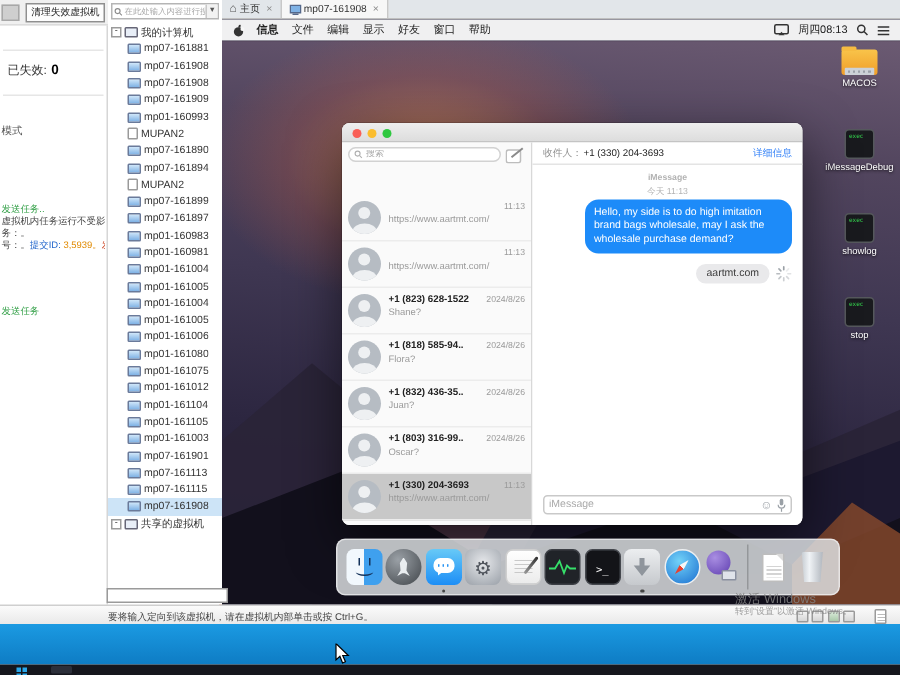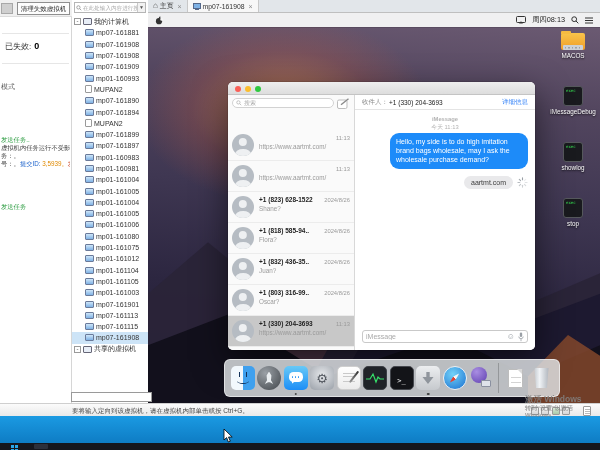--- a/index.html
+++ b/index.html
@@ -147,21 +147,21 @@
   .dk-trash .ga{width:16px;height:20px;background:linear-gradient(90deg,#c3c9cf,#f0f3f6 35%,#a8aeb6);clip-path:polygon(6% 0,94% 0,84% 100%,16% 100%);border-radius:2px;}
 
   
   .statusbar{position:absolute;left:0;top:403px;width:600px;height:13px;background:linear-gradient(#fbfbfb,#e9e9e9);border-top:1px solid #cfcfcf;z-index:8;}
   .status-text{position:absolute;left:72px;top:3px;font-size:6.5px;color:#444;white-space:nowrap;}
   .devicons{position:absolute;right:30px;top:2.5px;display:flex;gap:2.5px;}
   .devicons span{width:8px;height:8px;border:0.5px solid #9a9a9a;border-radius:1px;background:linear-gradient(#f2f2f2,#d6d6d6);}
   .devicons span.net{background:linear-gradient(#d9ead9,#a9c9a9);}
   .page-icon{position:absolute;right:9px;top:1.5px;width:8px;height:10px;background:#fff;border:0.5px solid #9a9a9a;border-radius:1px;}
   .page-icon::after{content:"";position:absolute;left:1px;top:2px;width:5px;height:6px;background:repeating-linear-gradient(#bbb 0 0.7px,rgba(0,0,0,0) 0.7px 2px);}
-  .watermark{position:absolute;left:525px;top:395px;z-index:20;color:rgba(130,130,130,.85);line-height:1.15;font-weight:bold;}
+  .watermark{position:absolute;left:490px;top:395px;z-index:20;color:rgba(130,130,130,.85);line-height:1.15;}
   .watermark .l1{font-size:8.5px;}
   .watermark .l2{font-size:6px;color:rgba(130,130,130,.75);}
   .windesk{position:absolute;left:0;top:416px;width:600px;height:27px;background:linear-gradient(#1b9ae2,#0e7cc4);}
   .taskbar{position:absolute;left:0;top:443px;width:600px;height:7px;background:#15161d;}
   .startlogo{position:absolute;left:11px;top:1.5px;width:3px;height:3px;background:#2aa7ea;box-shadow:4px 0 0 #2aa7ea,0 4px 0 #2aa7ea,4px 4px 0 #2aa7ea;}
   .taskicon{position:absolute;left:34px;top:1px;width:14px;height:5px;background:#2c2f3a;border-radius:1px;}
   .cursor{position:absolute;left:223px;top:429px;z-index:30;}
 
   .mini-ic{display:inline-block;vertical-align:middle;}
 </style>
@@ -345,20 +345,29 @@
     </div>
   </div>
 
   <div class="guest">
     <div class="menubar">
       <svg class="mini-ic" style="margin-right:8px" width="8" height="9" viewBox="0 0 8 9">
           <circle cx="4" cy="5.2" r="3.1" fill="#333"></circle>
           <circle cx="6.6" cy="3.4" r="1.3" fill="#f7f7f7"></circle>
           <ellipse cx="4.7" cy="1.5" rx="0.7" ry="1.1" fill="#333" transform="rotate(28 4.7 1.5)"></ellipse>
         </svg>
+      <span id="menu-container" style="display:flex">
+          <span class="menu appname">信息</span>
+          <span class="menu">文件</span>
+          <span class="menu">编辑</span>
+          <span class="menu">显示</span>
+          <span class="menu">好友</span>
+          <span class="menu">窗口</span>
+          <span class="menu">帮助</span>
+        </span>
       <span class="spring"></span>
       <span class="mright">
         <svg class="mini-ic" width="10" height="8" viewBox="0 0 10 8">
             <rect x="0.5" y="0.5" width="9" height="6" rx="1" fill="none" stroke="#333" stroke-width="1"></rect>
             <path d="M3,7.5 L7,7.5 L5,5.2 Z" fill="#333"></path>
           </svg>
         <span class="clock">周四08:13</span>
         <svg class="mini-ic" width="8" height="8" viewBox="0 0 8 8">
             <circle cx="3.2" cy="3.2" r="2.4" fill="none" stroke="#333" stroke-width="1"></circle>
             <line x1="5" y1="5" x2="7.3" y2="7.3" stroke="#333" stroke-width="1"></line>

